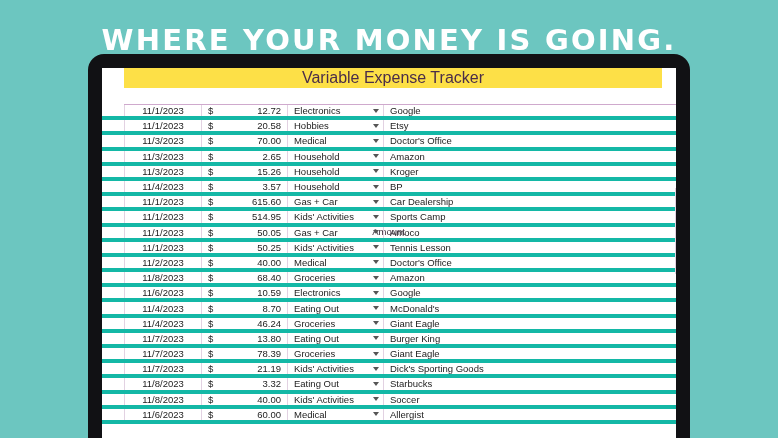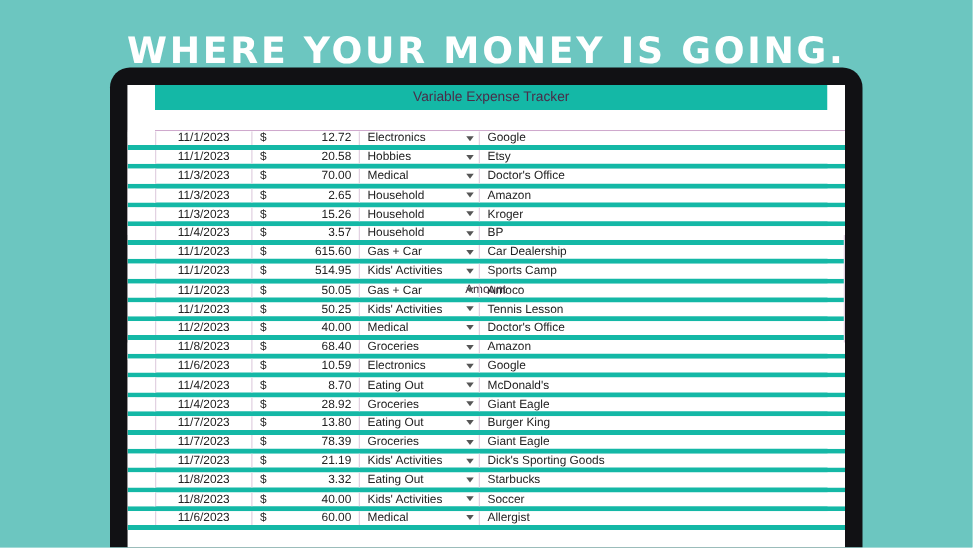--- a/index.html
+++ b/index.html
@@ -61,27 +61,27 @@
   }
   .title-wrap {
     display: flex;
     width: 100%;
     background: #ffffff;
   }
   .title-left-pad { width: 22px; background:#fff; }
   .title-right-pad { width: 14px; background:#fff; }
   .sheet-title-inner {
     flex: 1;
-    background: #14b8a6;
+    background: #fde047;
     color: #4a2d49;
     height: 20px;
     display: flex;
     align-items: center;
     justify-content: center;
-    font-size: 11px;
+    font-size: 16px;
   }
   
   .row {
     display: flex;
     align-items: stretch;
     height: 15.2px;
     border-bottom: 4px solid #14b8a6;
   }
   .header-row {
     background: #f0dff0;
@@ -361,21 +361,21 @@
                 <span class="caret"></span>
               </div>
               <div class="cell c-desc">McDonald's</div>
               <div class="pad-right"></div>
             </div>
             <div class="row">
               <div class="pad-left"></div>
               <div class="cell c-date">11/4/2023</div>
               <div class="cell c-amount">
                 <span class="amt-sym">$</span>
-                <span>28.92</span>
+                <span>46.24</span>
               </div>
               <div class="cell c-cat">
                 <span>Groceries</span>
                 <span class="caret"></span>
               </div>
               <div class="cell c-desc">Giant Eagle</div>
               <div class="pad-right"></div>
             </div>
             <div class="row">
               <div class="pad-left"></div>

